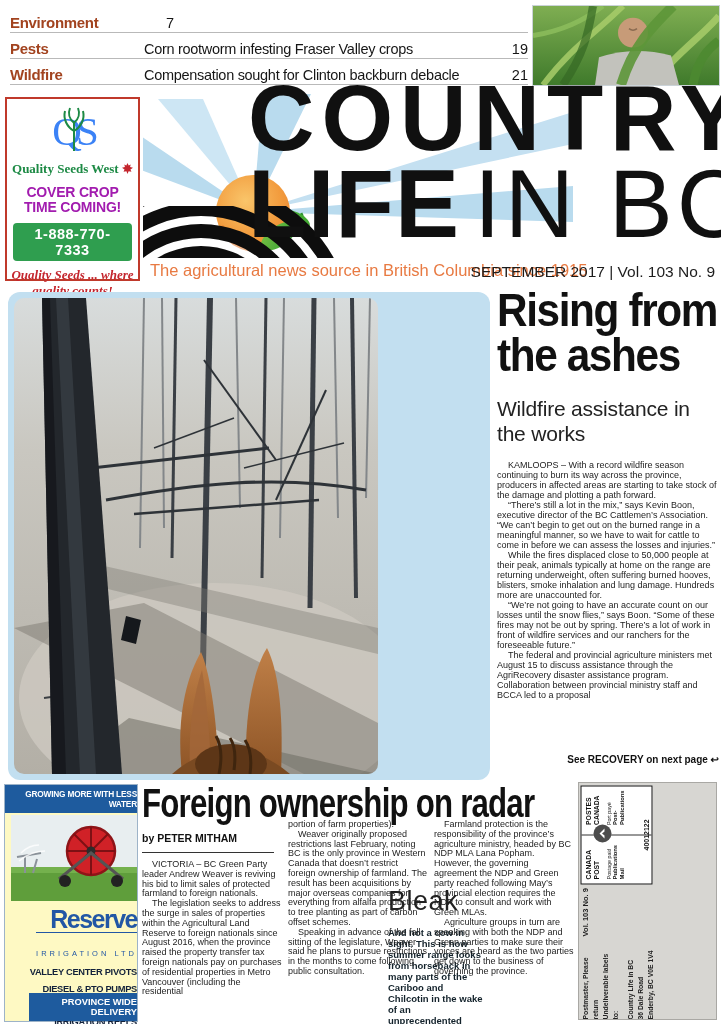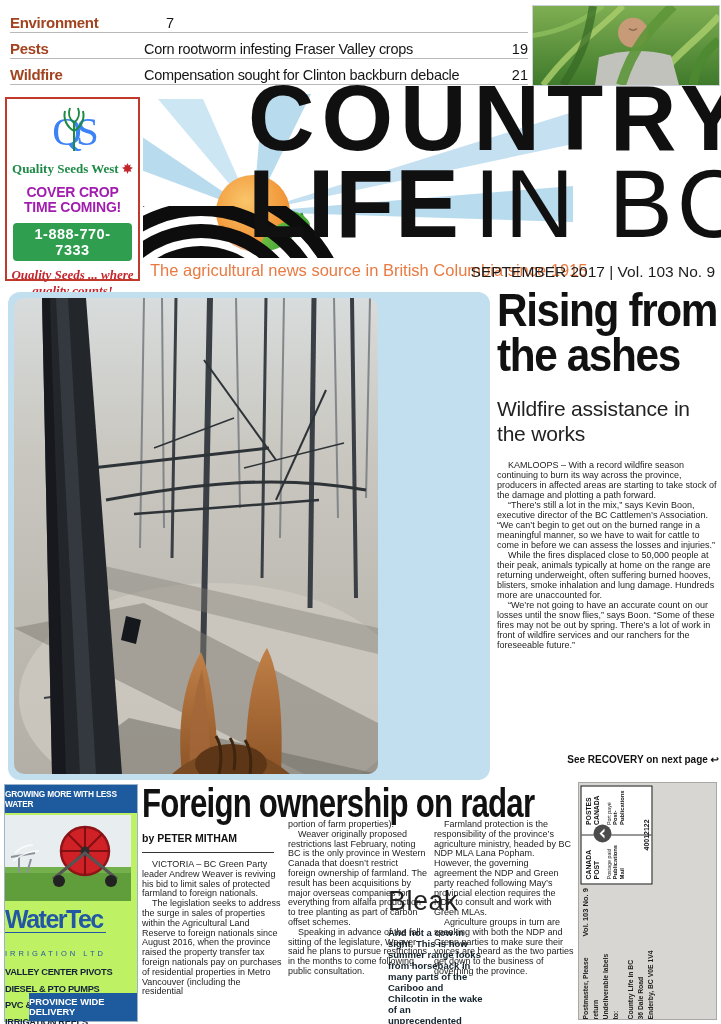--- a/index.html
+++ b/index.html
@@ -41,21 +41,21 @@
   
   #lead{position:absolute;left:497px;top:288px;width:222px;}
   .lead-head{font-size:46px;line-height:45px;font-weight:800;letter-spacing:-1.5px;color:#111;
              transform:scaleX(0.92);transform-origin:left top;white-space:nowrap;}
   .lead-sub{font-size:21px;line-height:25px;font-weight:400;color:#222;margin-top:18px;width:205px;letter-spacing:-0.2px;}
   .lead-body{margin-top:14px;font-size:9px;line-height:10px;color:#1d1d1d;width:222px;}
   .lead-body p{margin:0;text-indent:11px;}
   .lead-more{position:absolute;left:0;top:466px;width:222px;text-align:right;font-weight:800;font-size:10px;color:#111;}
 
   
-  #wt-ad{position:absolute;left:4px;top:784px;width:134px;height:238px;border:1px solid #9db3c8;background:#bef264;box-sizing:border-box;text-align:left;}
+  #wt-ad{position:absolute;left:4px;top:784px;width:134px;height:238px;border:1px solid #9db3c8;background:#fef9c3;box-sizing:border-box;text-align:right;}
   .wt-bar{background:#1e5b9e;color:#fff;font-weight:800;font-size:8.3px;letter-spacing:-0.2px;padding:4px 0;}
   .wt-logo{font-size:25px;font-weight:800;color:#2257a5;letter-spacing:-1.5px;line-height:24px;margin-top:2px;}
   .wt-sub{font-size:7.5px;letter-spacing:3px;color:#2257a5;border-top:1.5px solid #2257a5;display:inline-block;padding-top:16px;margin-top:1px;}
   .wt-svc{font-size:9.3px;font-weight:800;color:#12213a;letter-spacing:-0.3px;line-height:16.5px;margin-top:4px;}
   .wt-foot{position:absolute;bottom:0;left:0;right:0;background:#1e5b9e;color:#fff;font-weight:800;font-size:9.3px;padding:4px 0;margin-left:24px;}
 
   
   .story2-head{position:absolute;left:142px;top:781px;font-size:40px;font-weight:800;letter-spacing:-1px;color:#111;
                transform:scaleX(0.78);transform-origin:left top;white-space:nowrap;}
   #byline{position:absolute;left:142px;top:832px;font-size:10.5px;font-weight:800;color:#111;}
@@ -270,20 +270,21 @@
     <div class="lead-head">
       <div>Rising from</div>
       <div>the ashes</div>
     </div>
     <div class="lead-sub">Wildfire assistance in the works</div>
     <div class="lead-body">
       <p>KAMLOOPS – With a record wildfire season continuing to burn its way across the province, producers in affected areas are starting to take stock of the damage and plotting a path forward.</p>
       <p>“There’s still a lot in the mix,” says Kevin Boon, executive director of the BC Cattlemen’s Association. “We can’t begin to get out on the burned range in a meaningful manner, so we have to wait for cattle to come in before we can assess the losses and injuries.”</p>
       <p>While the fires displaced close to 50,000 people at their peak, animals typically at home on the range are returning underweight, often suffering burned hooves, blisters, smoke inhalation and lung damage. Hundreds more are unaccounted for.</p>
       <p>“We’re not going to have an accurate count on our losses until the snow flies,” says Boon. “Some of these fires may not be out by spring. There’s a lot of work in front of wildfire services and our ranchers for the foreseeable future.”</p>
+      <p>The federal and provincial agriculture ministers met August 15 to discuss assistance through the AgriRecovery disaster assistance program. Collaboration between provincial ministry staff and BCCA led to a proposal</p>
     </div>
     <div class="lead-more"><span>See RECOVERY on next page </span><span>↩</span></div>
   </div>
 
   <div id="wt-ad">
     <div class="wt-bar">GROWING MORE WITH LESS WATER</div>
     <svg width="126" height="86" viewBox="0 0 126 86" style="margin-top:2px;">
       <rect width="126" height="86" fill="#e8eef0"></rect>
       <rect y="52" width="126" height="34" fill="#5f9e3b"></rect>
       <rect y="52" width="126" height="6" fill="#74b14d"></rect>
@@ -301,21 +302,21 @@
       </g>
       <circle cx="80" cy="36" r="4.5" fill="#2c2c2c"></circle>
       <path d="M48,64 L80,38 L112,64" stroke="#555" stroke-width="3" fill="none"></path>
       <circle cx="54" cy="66" r="6" fill="#222"></circle>
         <circle cx="106" cy="66" r="6" fill="#222"></circle>
       <g stroke="#ffffff" stroke-width="1.5" opacity="0.8">
           <path d="M10,38 q8,-8 18,-8" fill="none"></path>
           <path d="M8,46 q12,-10 26,-10" fill="none"></path>
         </g>
     </svg>
-    <div class="wt-logo">WaterTec</div>
+    <div class="wt-logo">Reserve</div>
     <div><span class="wt-sub">IRRIGATION LTD</span></div>
     <div class="wt-svc">
       <div>VALLEY CENTER PIVOTS</div>
       <div>DIESEL &amp; PTO PUMPS</div>
       <div>PVC &amp; ALUMINUM PIPE</div>
       <div>IRRIGATION REELS</div>
       <div>DRIP IRRIGATION</div>
     </div>
     
     

